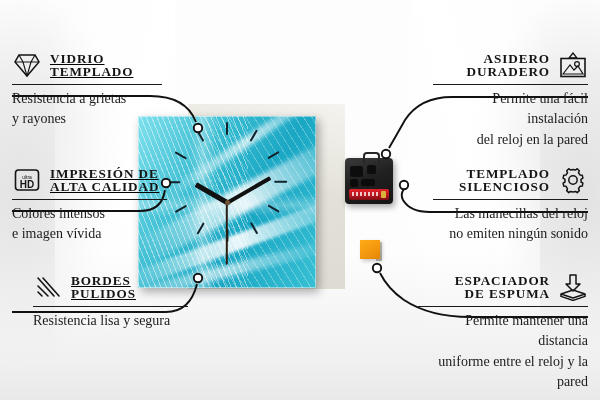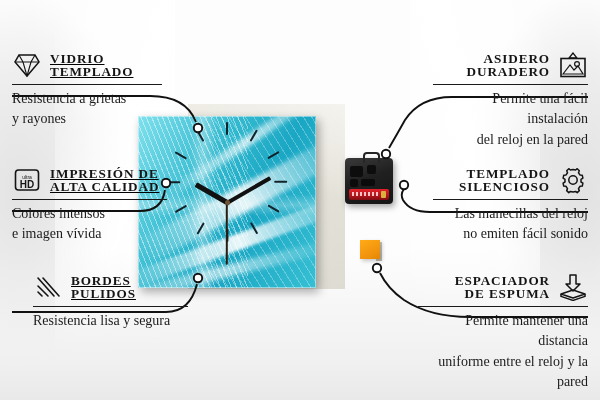--- a/index.html
+++ b/index.html
@@ -271,21 +271,21 @@
       </span>
       <span class="ico">
         <svg width="28" height="28" viewBox="0 0 28 28">
           <path d="M14,3.5 l2.6,.5 1.6,-1.3 2.1,2.1 -.8,2 1.6,2.3 2.2,.2 .6,2.9 -1.9,1.2 0,2.6 1.9,1.2 -.6,2.9 -2.2,.2 -1.6,2.3 .8,2 -2.1,2.1 -1.6,-1.3 -2.6,.5 -2.6,-.5 -1.6,1.3 -2.1,-2.1 .8,-2 -1.6,-2.3 -2.2,-.2 -.6,-2.9 1.9,-1.2 0,-2.6 -1.9,-1.2 .6,-2.9 2.2,-.2 1.6,-2.3 -.8,-2 2.1,-2.1 1.6,1.3 Z" fill="none" stroke="#141414" stroke-width="1.5" stroke-linejoin="round"></path>
           <circle cx="14" cy="14" r="4.2" fill="none" stroke="#141414" stroke-width="1.5"></circle>
         </svg>
       </span>
     </div>
     <div class="rule"></div>
     <div class="desc">Las manecillas del reloj
-no emiten fácil sonido</div>
+no emiten ningún sonido</div>
   </div>
 
   <div class="blk right" style="left:418px;top:272px;width:170px;">
     <div class="head">
       <span class="titles">
         <div class="t1">ESPACIADOR</div>
         <div class="t2">DE ESPUMA</div>
       </span>
       <span class="ico">
         <svg width="30" height="28" viewBox="0 0 30 28">

